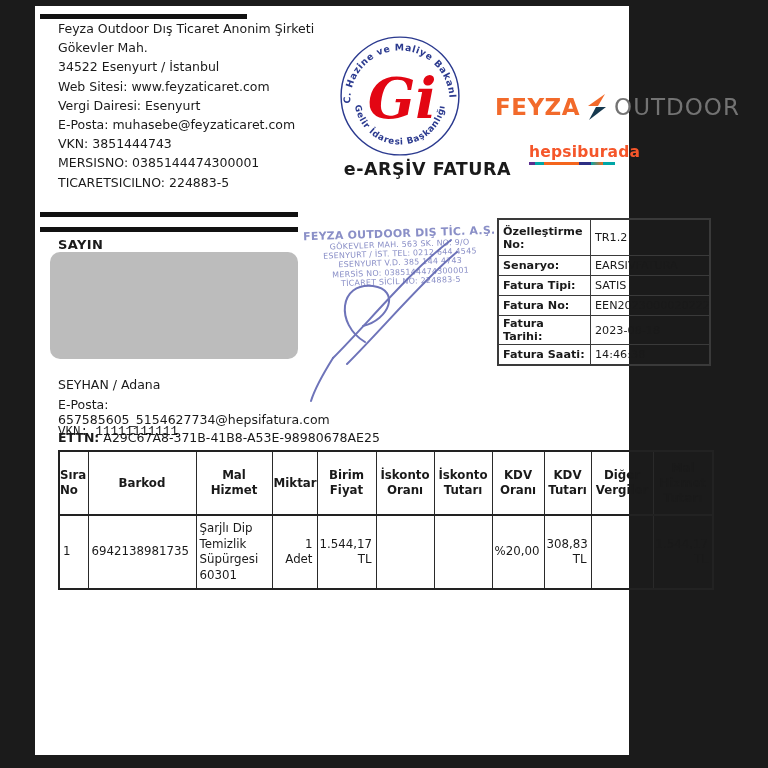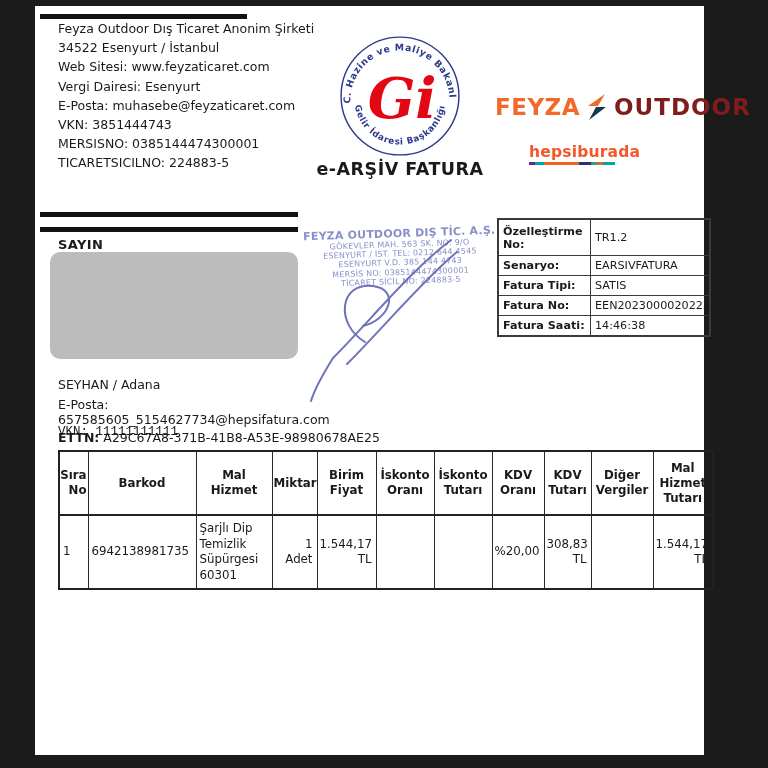--- a/index.html
+++ b/index.html
@@ -3,38 +3,38 @@
 <meta charset="utf-8">
 <style>
   html,body{margin:0;padding:0;}
   body{
     width:768px;height:768px;position:relative;overflow:hidden;
     background:#1b1b1b;
     font-family:"DejaVu Sans", sans-serif;
     color:#1a1a1a;
   }
   .page{
-    position:absolute;left:35px;top:6px;width:669px;height:749px;
+    position:absolute;left:35px;top:6px;width:594px;height:749px;
     background:#ffffff;
   }
   .abs{position:absolute;}
 
   
   .rule-thick{background:#111;height:5px;}
   .seller-lines{left:23px;top:13px;font-size:12.5px;line-height:19.2px;white-space:nowrap;}
 
   
   .gib-wrap{left:303px;top:28px;width:124px;height:124px;}
-  .doc-title{left:254px;top:153px;width:222px;text-align:center;
+  .doc-title{left:254px;top:153px;width:222px;text-align:right;
     font-size:17.5px;font-weight:bold;letter-spacing:.5px;}
 
   
   .brand{left:460px;top:88px;display:flex;align-items:center;gap:8px;}
   .brand .feyza{color:#f26a2b;font-weight:bold;font-size:23px;letter-spacing:.5px;}
-  .brand .outdoor{color:#7f1d1d;font-weight:bold;font-size:23px;letter-spacing:1px;}
+  .brand .outdoor{color:#737373;font-weight:normal;font-size:23px;letter-spacing:1px;}
   .hb{left:462px;top:137px;margin-left:32px;}
   .hb .hb-text{color:#f5562a;font-weight:bold;font-size:15.5px;letter-spacing:.2px;}
   .hb .hb-bar{width:86px;height:3px;margin-top:1px;
     background:linear-gradient(90deg,#5b2e90 0%,#5b2e90 7%,#00a6a6 7%,#00a6a6 18%,#f4651c 18%,#f4651c 58%,#2d2e83 58%,#2d2e83 72%,#00a6a6 72%,#f4651c 86%,#00a6a6 86%,#00a6a6 100%);}
 
   
   .stamp{left:263px;top:221px;width:204px;text-align:center;color:#8a8fc7;
     transform:rotate(-2deg);}
   .stamp .s1{font-weight:bold;font-size:11px;letter-spacing:.2px;}
   .stamp .s2{font-size:8px;line-height:9.2px;letter-spacing:.2px;}
@@ -52,34 +52,35 @@
   .sayin{left:23px;top:231px;font-size:13px;font-weight:bold;letter-spacing:.4px;}
   .graybox{left:15px;top:246px;width:248px;height:107px;background:#bcbcbc;border-radius:10px;}
   .buyer-line{left:23px;font-size:12.5px;white-space:nowrap;}
 
   
   .items{left:23px;top:444px;border-collapse:collapse;table-layout:fixed;width:654px;
     border:2px solid #222;}
   .items th,.items td{border:1px solid #2a2a2a;overflow:hidden;}
   .items th{font-size:11.8px;font-weight:bold;text-align:center;height:60px;
     padding:1px;line-height:15px;border-bottom:2px solid #222;}
-  .items th.left{text-align:right;padding-left:0;}
+  .items th.left{text-align:left;padding-left:0;}
   .items td{font-size:11.8px;height:70px;vertical-align:middle;line-height:15.5px;padding:1px 2px;}
   .items td.l{text-align:left;padding-left:3px;}
   .items td.r{text-align:right;padding-right:4px;}
 </style>
 </head>
 <body>
 
 <div class="page">
 
   <div class="abs rule-thick" style="left:5px;top:8px;width:207px;"></div>
 
   <div class="abs seller-lines">
     <div>Feyza Outdoor Dış Ticaret Anonim Şirketi</div>
+    <div>Gökevler Mah.</div>
     <div>34522 Esenyurt / İstanbul</div>
     <div>Web Sitesi: www.feyzaticaret.com</div>
     <div>Vergi Dairesi: Esenyurt</div>
     <div>E-Posta: muhasebe@feyzaticaret.com</div>
     <div>VKN: 3851444743</div>
     <div>MERSISNO: 0385144474300001</div>
     <div>TICARETSICILNO: 224883-5</div>
   </div>
 
   <div class="abs gib-wrap">
@@ -141,20 +142,24 @@
         <td class="lab">Senaryo:</td>
         <td>EARSIVFATURA</td>
       </tr>
       <tr class="short">
         <td class="lab">Fatura Tipi:</td>
         <td>SATIS</td>
       </tr>
       <tr class="short">
         <td class="lab">Fatura No:</td>
         <td>EEN2023000020222</td>
+      </tr>
+      <tr class="short">
+        <td class="lab">Fatura Tarihi:</td>
+        <td>2023-08-18</td>
       </tr>
       <tr class="short">
         <td class="lab">Fatura Saati:</td>
         <td>14:46:38</td>
       </tr>
     </tbody>
   </table>
 
   <div class="abs rule-thick" style="left:5px;top:206px;width:258px;"></div>
   <div class="abs rule-thick" style="left:5px;top:221px;width:258px;"></div>

